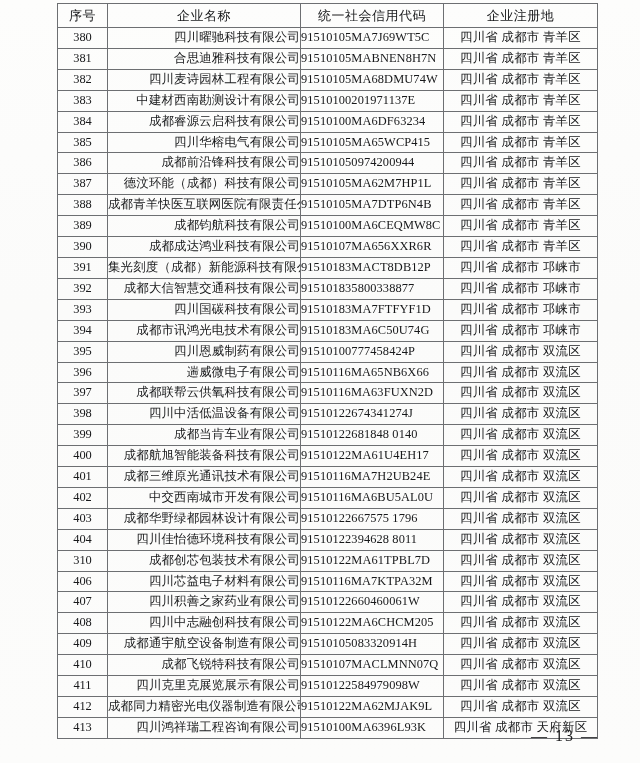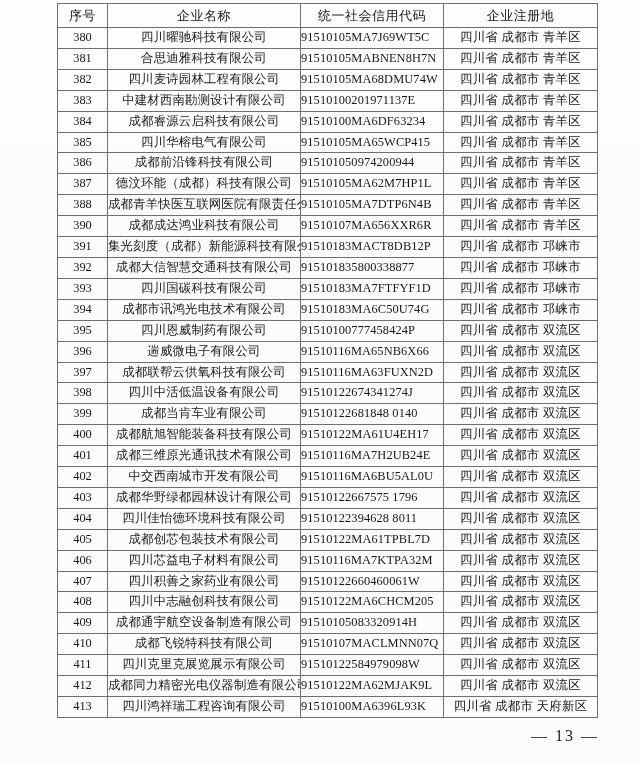--- a/index.html
+++ b/index.html
@@ -67,21 +67,21 @@
   col.c-code  { width: 143px; }
   col.c-place { width: 154px; }
 
   td.idx {
     text-align: center;
     font-family: "Liberation Serif", "DejaVu Serif", serif;
     font-size: 12.6px;
     margin-top: 8px;
   }
   td.name {
-    text-align: center;
+    text-align: right;
     padding-left: 7px;
     font-size: 12.4px;
     letter-spacing: 0.2px;
   }
   td.code {
     text-align: left;
     padding-left: 7px;
     font-size: 12.5px;
     letter-spacing: 0.1px;
   }
@@ -170,20 +170,26 @@
           <td class="code">91510105MA62M7HP1L</td>
           <td class="place">四川省 成都市 青羊区</td>
         </tr>
         <tr>
           <td class="idx">388</td>
           <td class="name">成都青羊快医互联网医院有限责任公司</td>
           <td class="code">91510105MA7DTP6N4B</td>
           <td class="place">四川省 成都市 青羊区</td>
         </tr>
         <tr>
+          <td class="idx">389</td>
+          <td class="name">成都钧航科技有限公司</td>
+          <td class="code">91510100MA6CEQMW8C</td>
+          <td class="place">四川省 成都市 青羊区</td>
+        </tr>
+        <tr>
           <td class="idx">390</td>
           <td class="name">成都成达鸿业科技有限公司</td>
           <td class="code">91510107MA656XXR6R</td>
           <td class="place">四川省 成都市 青羊区</td>
         </tr>
         <tr>
           <td class="idx">391</td>
           <td class="name">集光刻度（成都）新能源科技有限公司</td>
           <td class="code">91510183MACT8DB12P</td>
           <td class="place">四川省 成都市 邛崃市</td>
@@ -260,21 +266,21 @@
           <td class="code">91510122667575 1796</td>
           <td class="place">四川省 成都市 双流区</td>
         </tr>
         <tr>
           <td class="idx">404</td>
           <td class="name">四川佳怡德环境科技有限公司</td>
           <td class="code">91510122394628 8011</td>
           <td class="place">四川省 成都市 双流区</td>
         </tr>
         <tr>
-          <td class="idx">405</td>
+          <td class="idx">310</td>
           <td class="name">成都创芯包装技术有限公司</td>
           <td class="code">91510122MA61TPBL7D</td>
           <td class="place">四川省 成都市 双流区</td>
         </tr>
         <tr>
           <td class="idx">406</td>
           <td class="name">四川芯益电子材料有限公司</td>
           <td class="code">91510116MA7KTPA32M</td>
           <td class="place">四川省 成都市 双流区</td>
         </tr>

